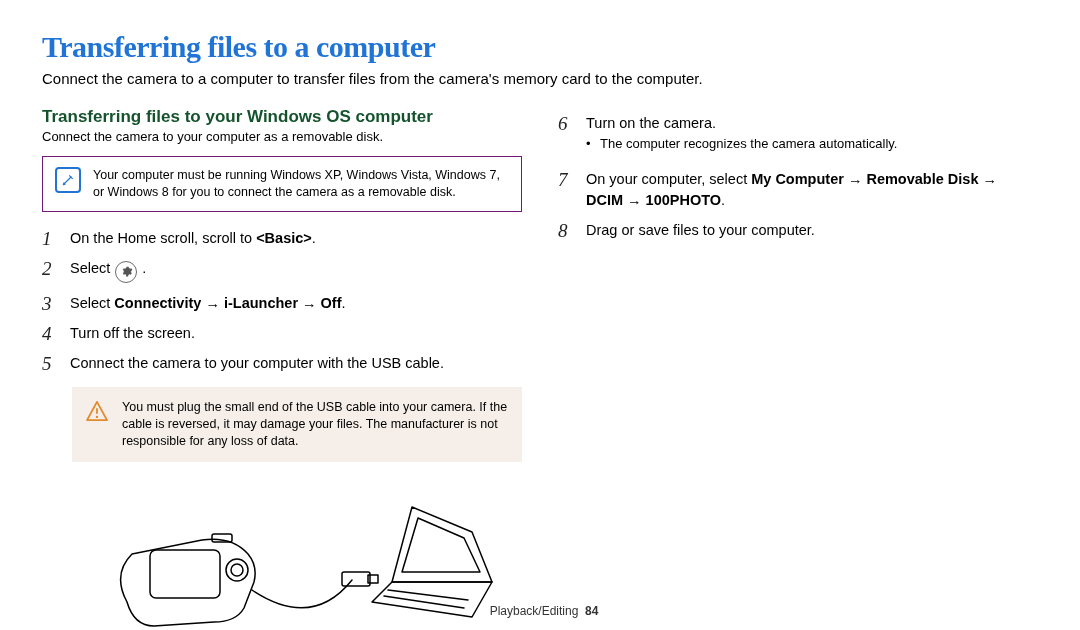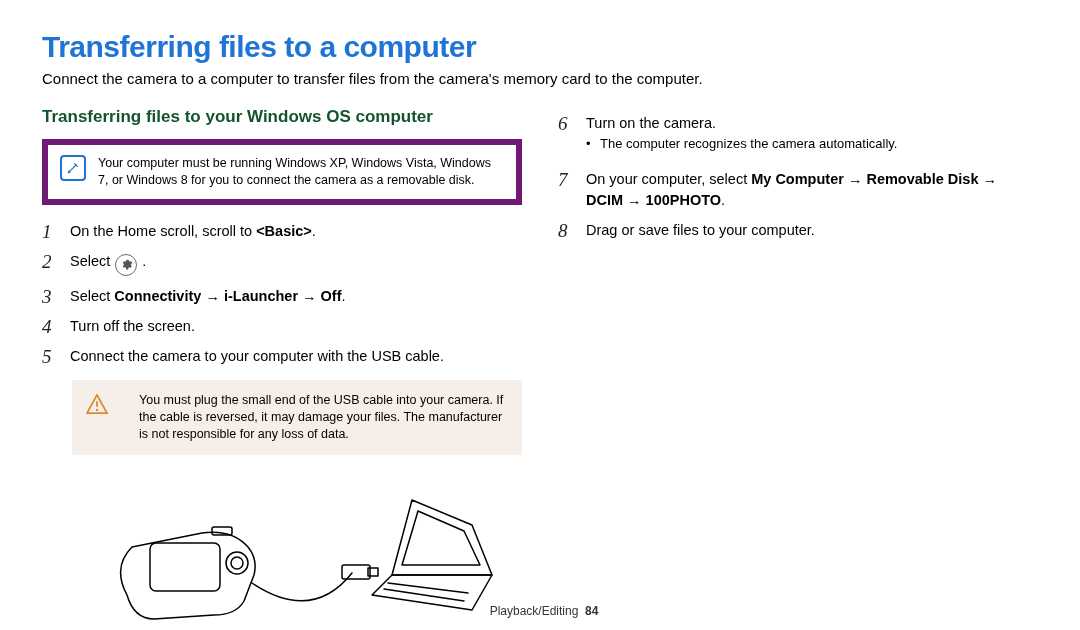--- a/index.html
+++ b/index.html
@@ -17,20 +17,21 @@
   }
   .page {
     padding: 30px 42px 0 42px;
   }
   h1 {
     margin: 0 0 6px 0;
     font-size: 30px;
     font-weight: 700;
     color: #1f74d6;
     letter-spacing: -0.5px;
+    font-family: Liberation Serif, serif;
   }
   .intro {
     margin: 0 0 20px 0;
     font-size: 15px;
   }
   .columns {
     display: flex;
     gap: 36px;
   }
   .col {
@@ -44,21 +45,21 @@
     color: #14532d;
   }
   .sub {
     font-size: 13px;
     margin: 0 0 10px 0;
   }
   .note-box {
     display: flex;
     align-items: flex-start;
     gap: 12px;
-    border: 6px solid #701a75;
+    border: 1px solid #701a75;
     padding: 10px 12px;
     margin: 12px 0 16px 0;
     font-size: 12.5px;
     line-height: 1.35;
   }
   .note-box .icon {
     flex: 0 0 22px;
     display: flex;
     justify-content: center;
     align-items: flex-start;
@@ -69,21 +70,21 @@
     border: 2px solid #1f74d6;
     border-radius: 4px;
     display: flex;
     align-items: center;
     justify-content: center;
   }
   .note-icon-box svg { width: 14px; height: 14px; }
   .warn-box {
     display: flex;
     align-items: flex-start;
-    gap: 31px;
+    gap: 14px;
     background: #f6efe9;
     padding: 12px 14px;
     margin: 14px 0 10px 30px;
     font-size: 12.5px;
     line-height: 1.35;
   }
   .warn-box .icon {
     flex: 0 0 22px;
     display: flex;
     justify-content: center;
@@ -162,20 +163,21 @@
 <body>
 
 <div class="page">
   <h1>Transferring files to a computer</h1>
   <p class="intro">Connect the camera to a computer to transfer files from the camera's memory card to the computer.</p>
 
   <div class="columns">
 
     <div class="col">
       <h2>Transferring files to your Windows OS computer</h2>
+      <p class="sub">Connect the camera to your computer as a removable disk.</p>
 
       <div class="note-box">
         <div class="icon">
           <div class="note-icon-box">
             <svg viewBox="0 0 24 24" fill="none" stroke="#1f74d6" stroke-width="2">
               <path d="M4 20 L18 6 M14 4 L20 10 M4 20 L7 19 L5 17 Z" stroke-linejoin="round"></path>
             </svg>
           </div>
         </div>
         <div>Your computer must be running Windows XP, Windows Vista, Windows 7, or Windows 8 for you to connect the camera as a removable disk.</div>

